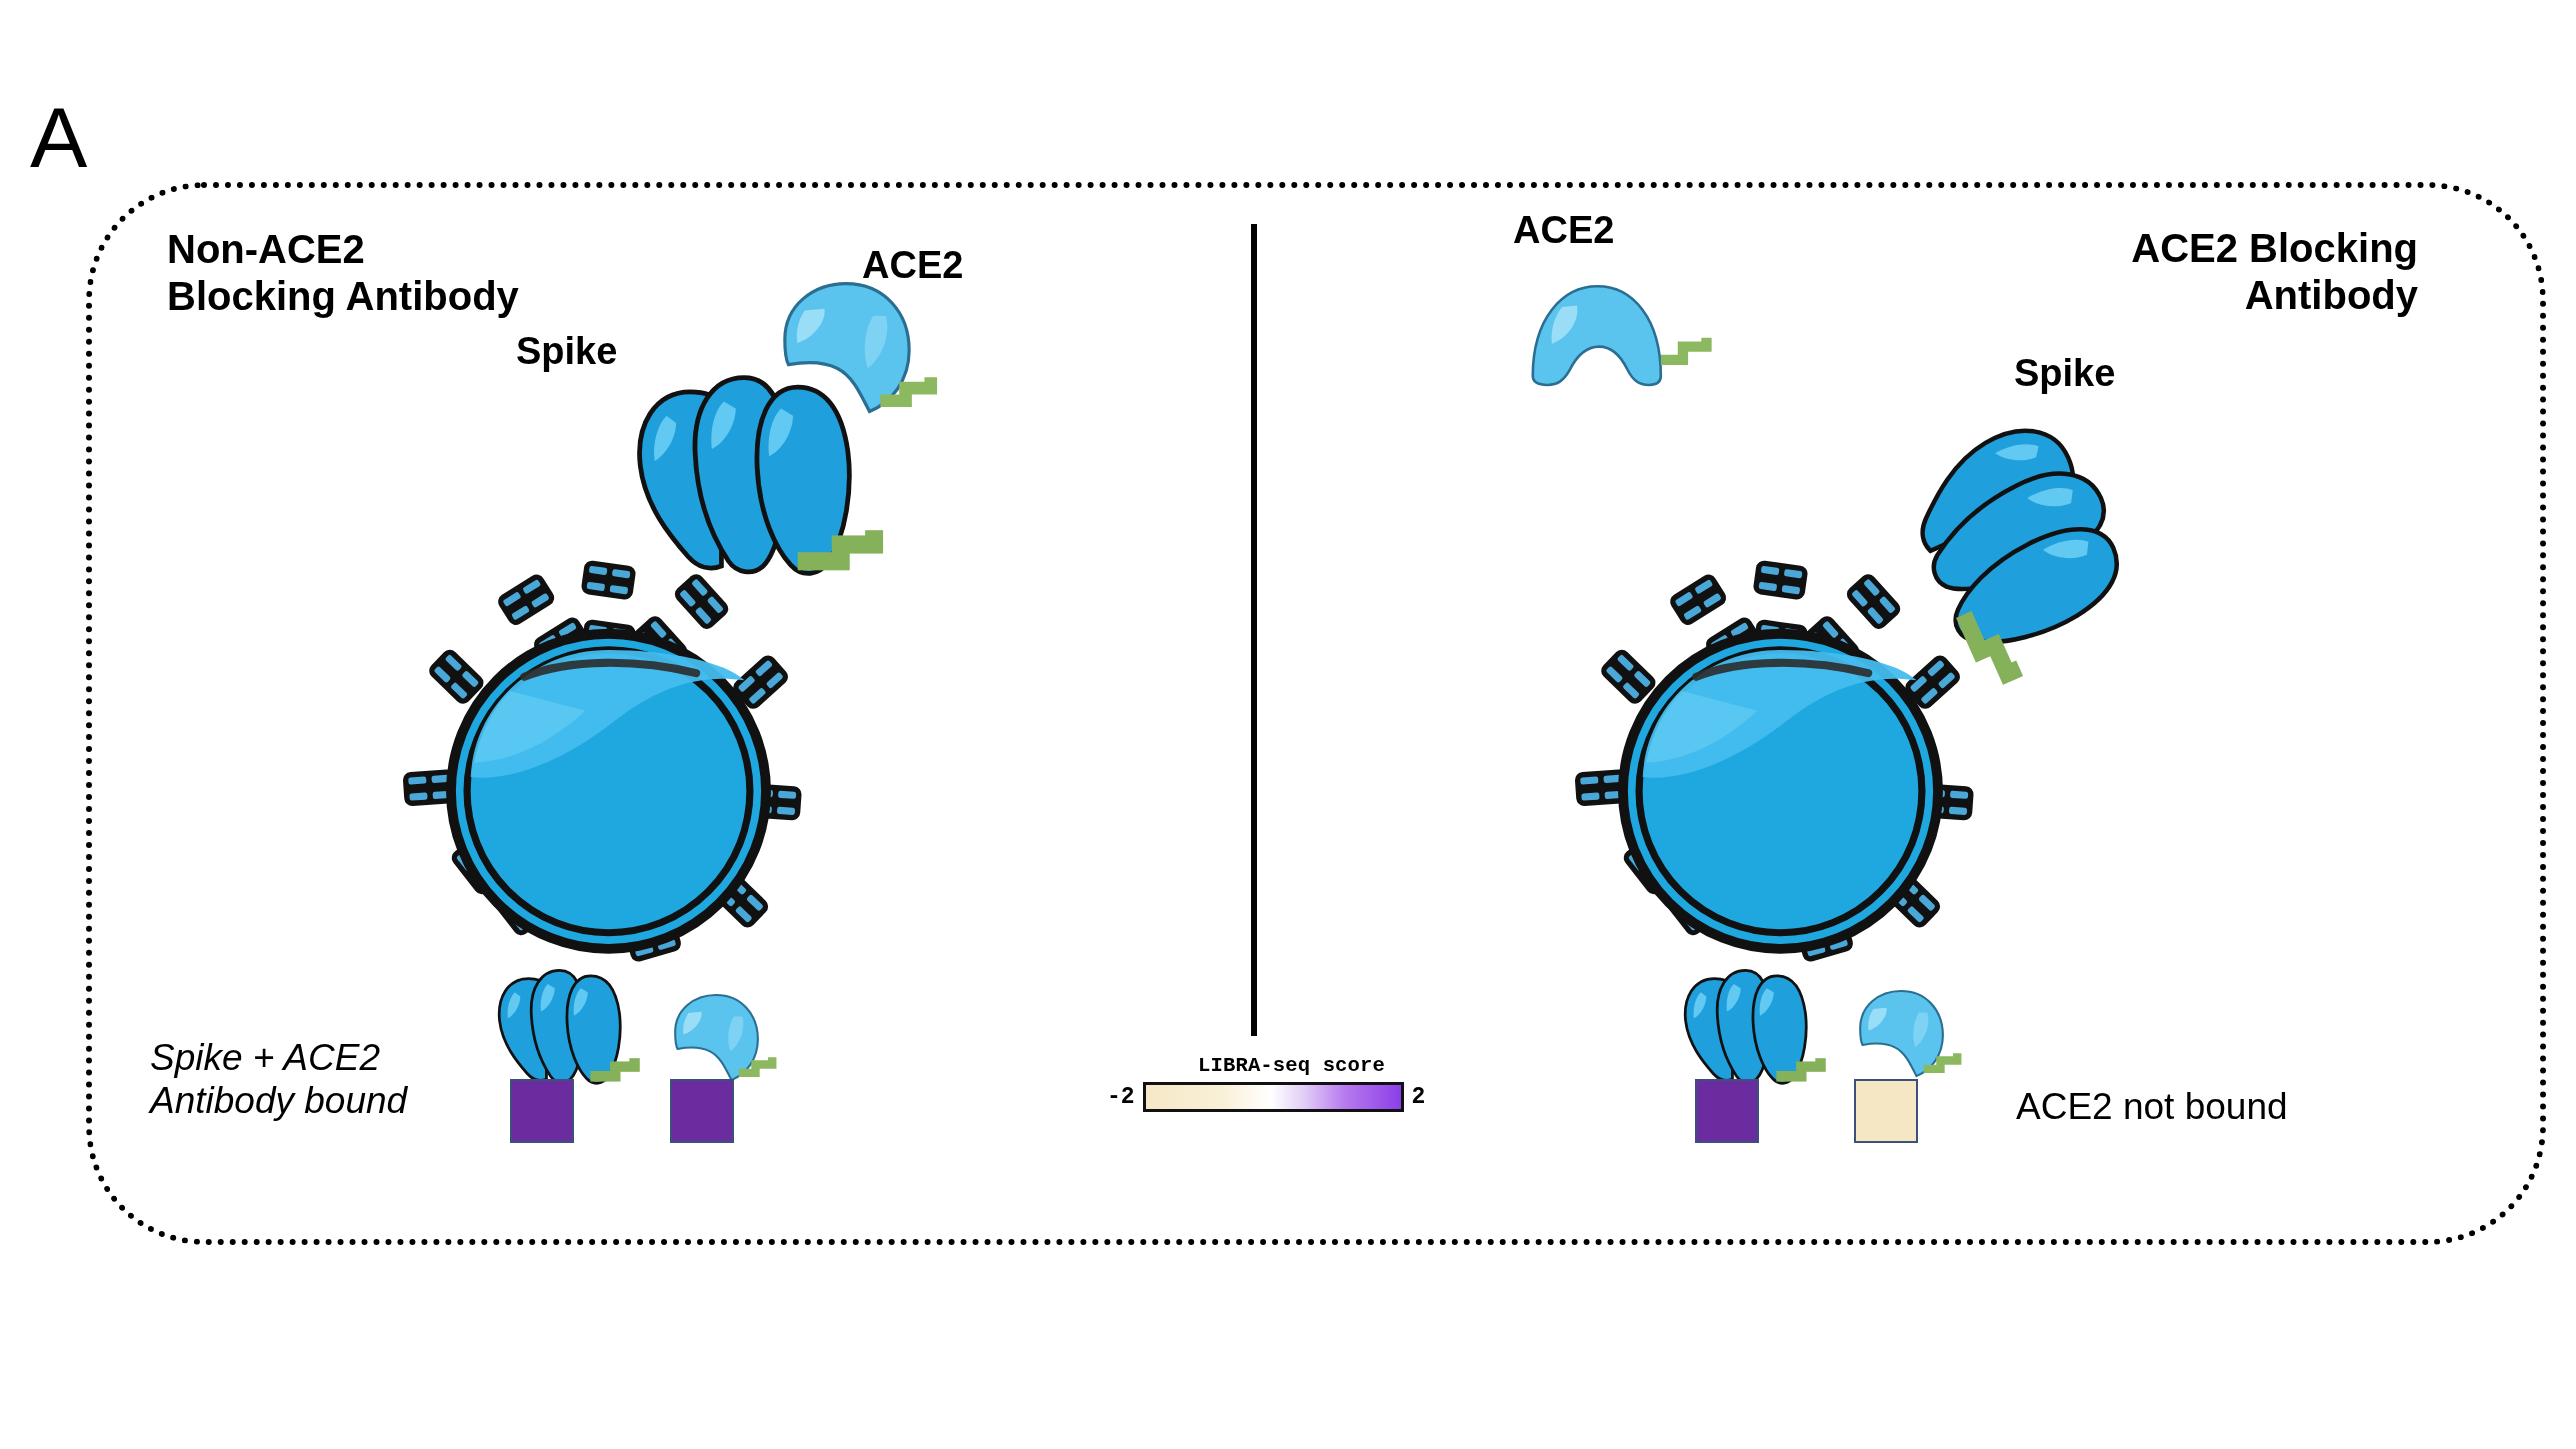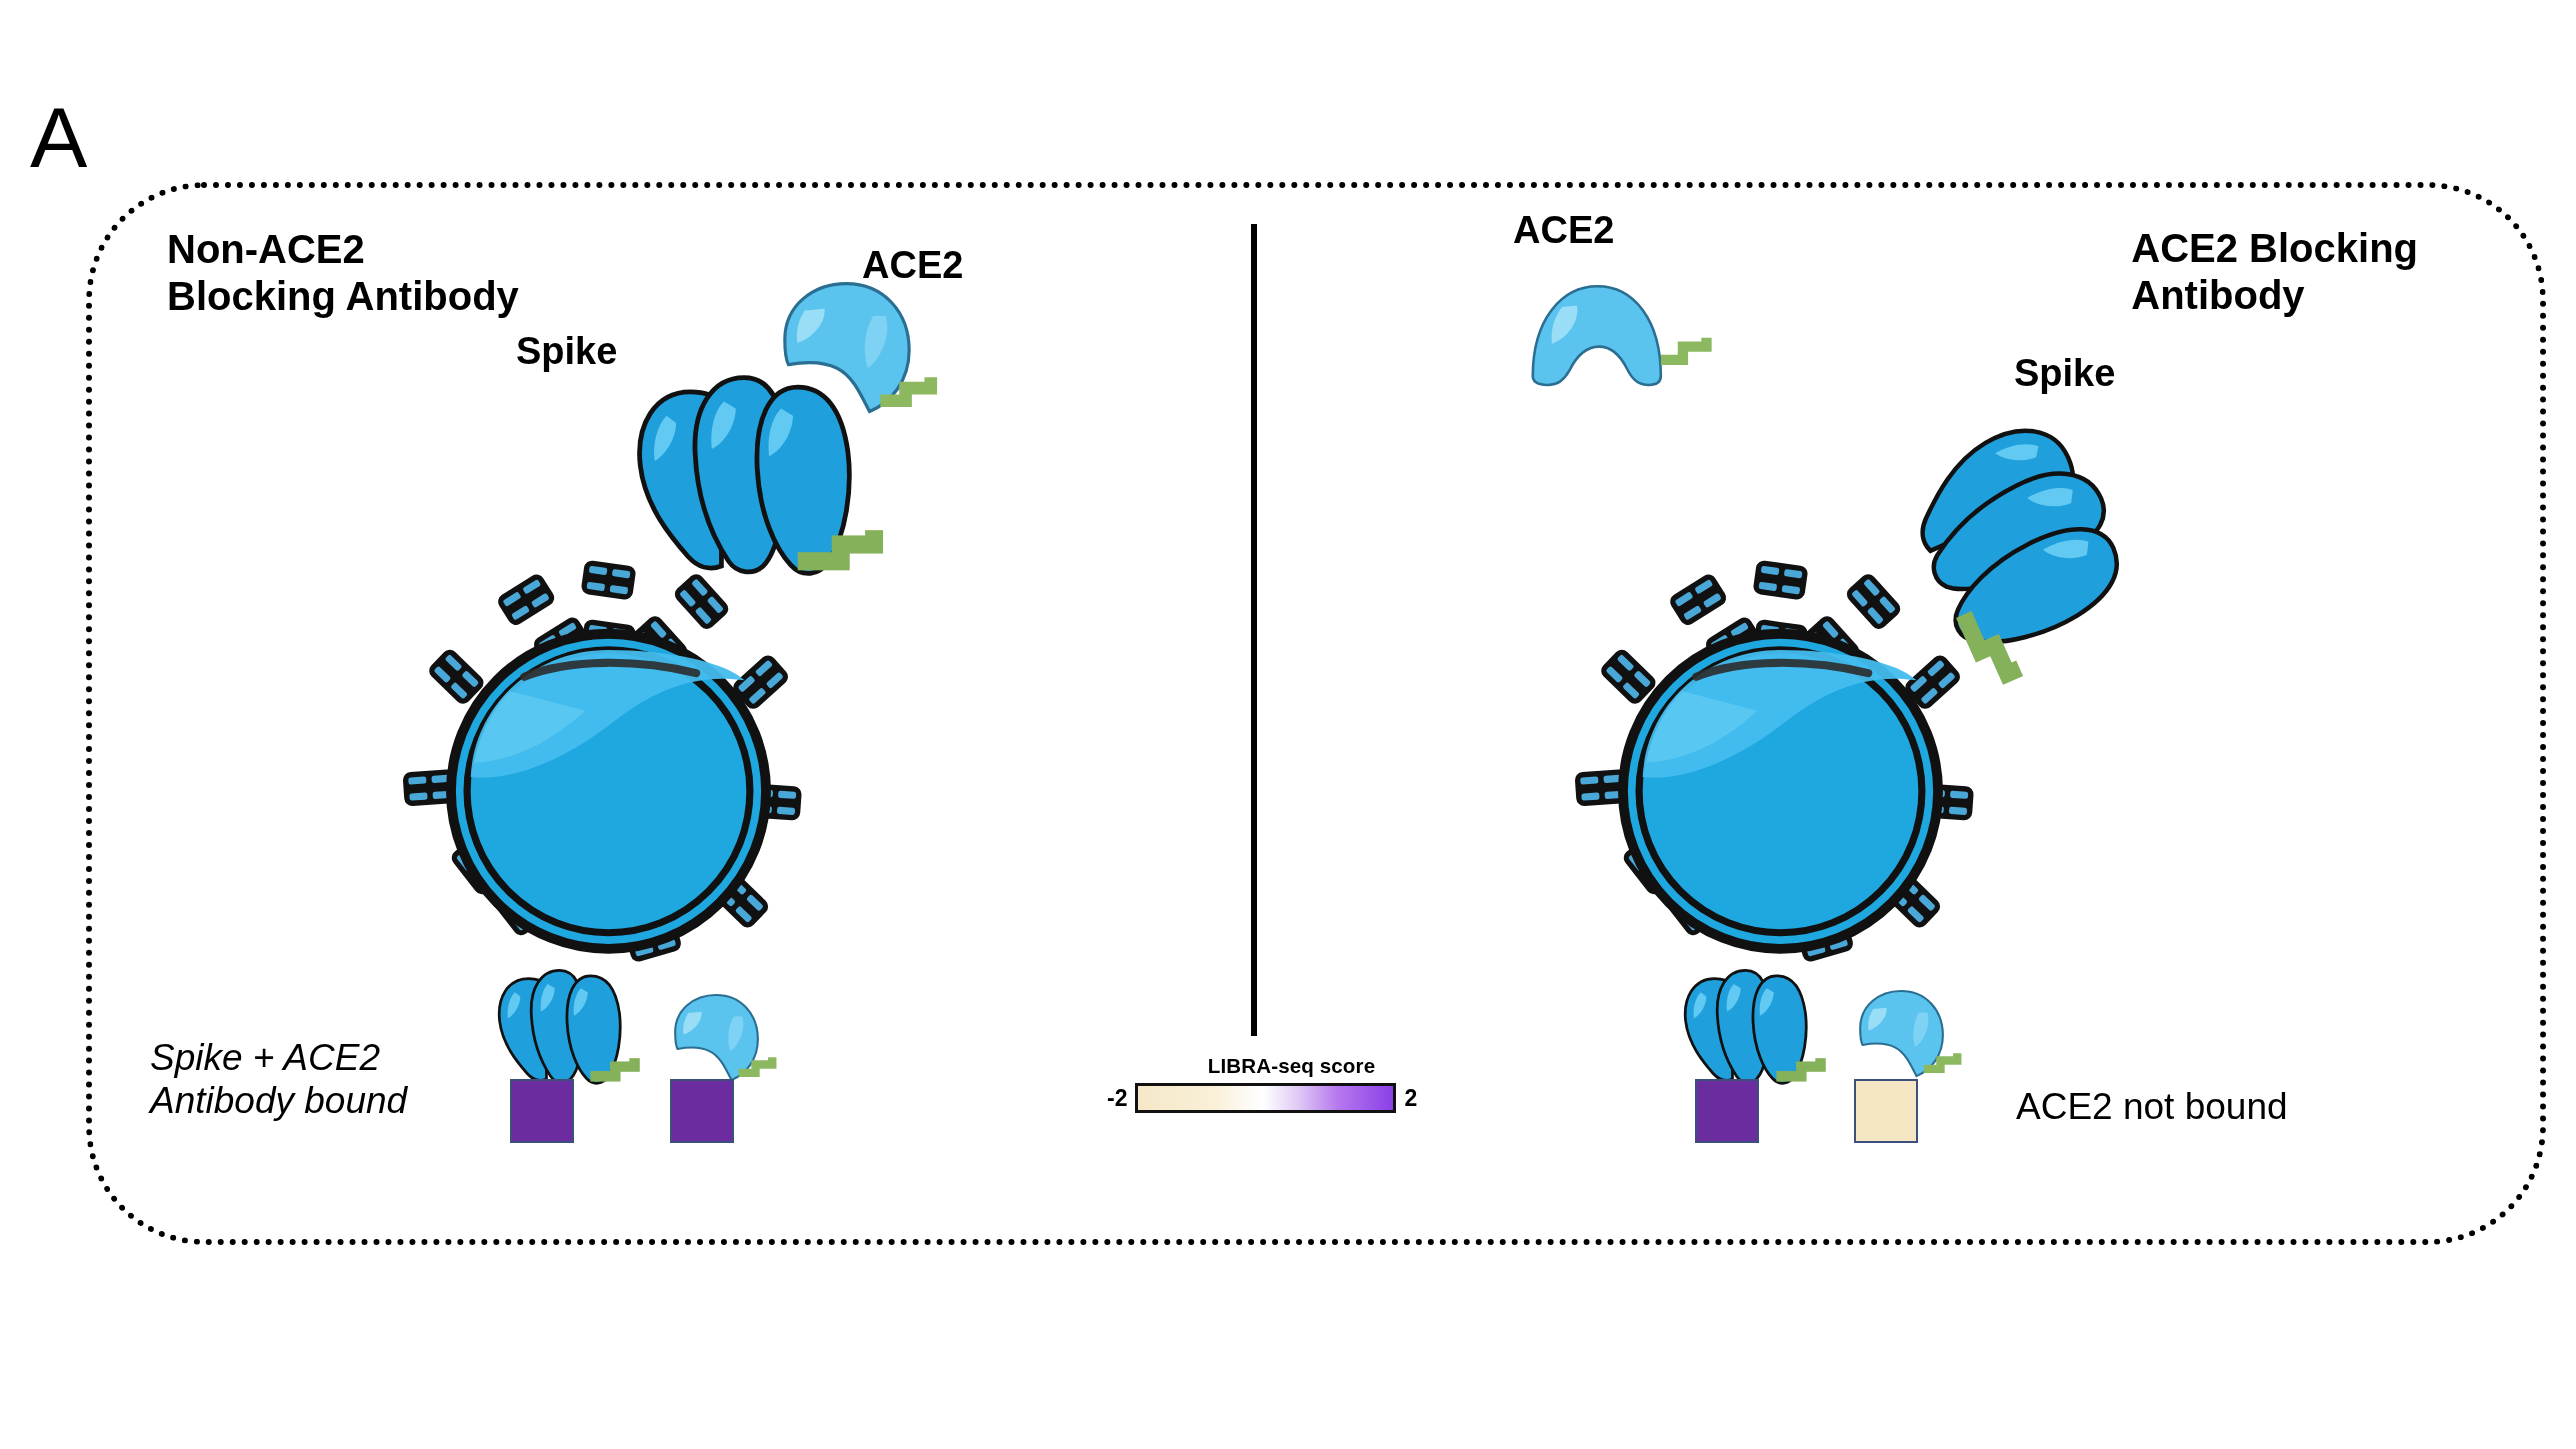--- a/index.html
+++ b/index.html
@@ -13,30 +13,30 @@
   .dotted-box{position:absolute;left:86px;top:182px;width:2460px;height:1063px;
       border:6.3px dotted #000;border-radius:118px;box-sizing:border-box;}
 
   .divider{position:absolute;left:1251px;top:224px;width:6.3px;height:812px;
       background:#000;}
 
   
   .lbl{position:absolute;white-space:pre;line-height:1.17;}
   .bold{font-weight:bold;}
   .h-left{left:167px;top:226px;font-size:40px;}
-  .h-right{right:158px;top:225px;font-size:40px;text-align:left;}
+  .h-right{right:158px;top:225px;font-size:40px;text-align:right;}
   .lbl-spike-l{left:516px;top:329px;font-size:38px;}
   .lbl-ace2-l{left:862px;top:243px;font-size:38px;}
   .lbl-ace2-r{left:1513px;top:208px;font-size:38px;}
   .lbl-spike-r{left:2014px;top:351px;font-size:38px;}
   .foot-left{left:150px;top:1036px;font-size:37px;font-style:italic;}
   .foot-right{left:2016px;top:1085px;font-size:37px;}
 
   
-  .legend{position:absolute;left:1107px;top:1054px;width:340px;}
+  .legend{position:absolute;left:1107px;top:1054px;width:340px;font-family:Liberation Mono, monospace;}
   .legend-title{font-size:20.6px;font-weight:bold;text-align:center;
       margin-left:29px;letter-spacing:0.1px;}
   .legend-row{display:flex;align-items:center;margin-top:5.4px;}
   .legend-tick{font-size:23px;font-weight:bold;}
   .legend-bar{width:261px;height:30px;margin:0 8px;border:3.6px solid #111;
       box-sizing:border-box;
       background:linear-gradient(to right,#f6e8c8 0%,#f9f0d8 30%,#fdfbf5 44%,
                  #ffffff 49%,#e2cdf6 62%,#b77aee 78%,#8b3fe8 100%);}
 
   

